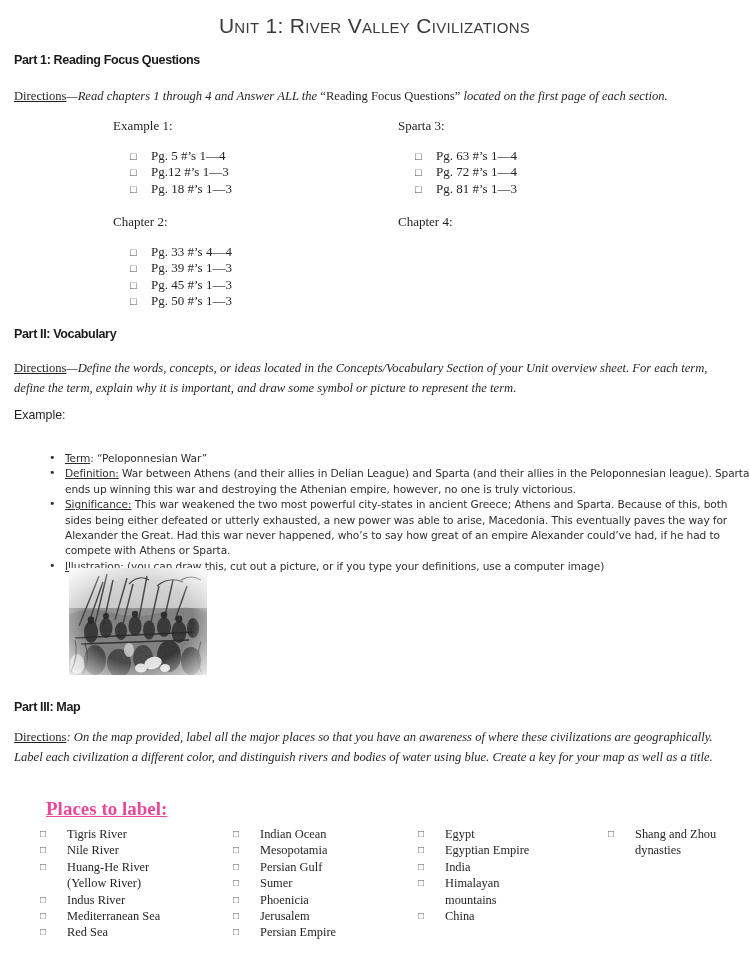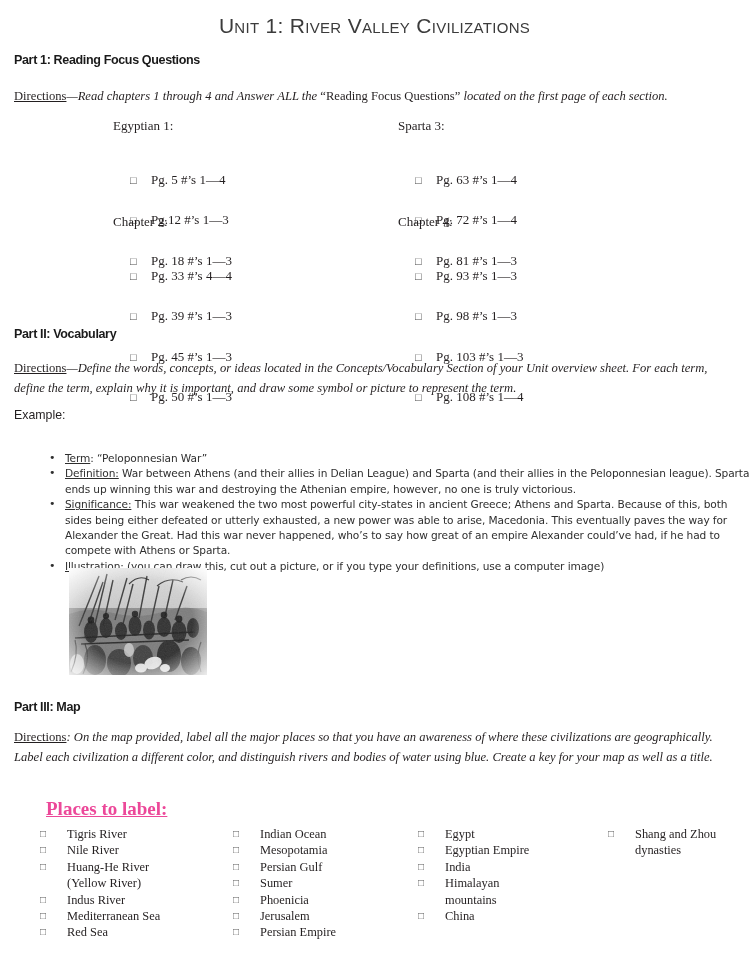--- a/index.html
+++ b/index.html
@@ -97,21 +97,20 @@
     margin: 0;
     padding: 0;
     list-style: none;
   }
   .chk-list li {
     font-family: "Liberation Serif", "DejaVu Serif", serif;
     font-size: 13px;
     line-height: 16.3px;
     white-space: nowrap;
     color: #231f20;
-    margin-top: 24px;
   }
   .chk {
     display: inline-block;
     width: 21px;
     font-size: 11px;
     color: #4a4a4a;
     vertical-align: baseline;
   }
 
   
@@ -203,21 +202,21 @@
 <body>
 
 <div class="page">
 
   <div class="doc-title">Unit 1: River Valley Civilizations</div>
 
   <div class="sec-head" style="top:52px;">Part 1: Reading Focus Questions</div>
 
   <div class="directions" style="top:86px; width:725px;"><span class="lead">Directions</span><span>—</span><span>Read chapters 1 through 4 and Answer ALL the </span><span class="roman">“Reading Focus Questions”</span><span> located on the first page of each section.</span></div>
 
-  <div class="chapter-label" style="left:113px; top:118px;">Egyptian 1:</div>
+  <div class="chapter-label" style="left:113px; top:118px;">Example 1:</div>
   <ul class="chk-list" style="left:130px; top:148px;">
     <li><span class="chk">□</span><span>Pg. 5 #’s 1—4</span></li>
     <li><span class="chk">□</span><span>Pg.12 #’s 1—3</span></li>
     <li><span class="chk">□</span><span>Pg. 18 #’s 1—3</span></li>
   </ul>
 
   <div class="chapter-label" style="left:113px; top:214px;">Chapter 2:</div>
   <ul class="chk-list" style="left:130px; top:244px;">
     <li><span class="chk">□</span><span>Pg. 33 #’s 4—4</span></li>
     <li><span class="chk">□</span><span>Pg. 39 #’s 1—3</span></li>
@@ -226,26 +225,20 @@
   </ul>
 
   <div class="chapter-label" style="left:398px; top:118px;">Sparta 3:</div>
   <ul class="chk-list" style="left:415px; top:148px;">
     <li><span class="chk">□</span><span>Pg. 63 #’s 1—4</span></li>
     <li><span class="chk">□</span><span>Pg. 72 #’s 1—4</span></li>
     <li><span class="chk">□</span><span>Pg. 81 #’s 1—3</span></li>
   </ul>
 
   <div class="chapter-label" style="left:398px; top:214px;">Chapter 4:</div>
-  <ul class="chk-list" style="left:415px; top:244px;">
-    <li><span class="chk">□</span><span>Pg. 93 #’s 1—3</span></li>
-    <li><span class="chk">□</span><span>Pg. 98 #’s 1—3</span></li>
-    <li><span class="chk">□</span><span>Pg. 103 #’s 1—3</span></li>
-    <li><span class="chk">□</span><span>Pg. 108 #’s 1—4</span></li>
-  </ul>
 
   <div class="sec-head" style="top:326px;">Part II: Vocabulary</div>
 
   <div class="directions" style="top:358px; width:722px;"><span class="lead">Directions</span><span>—</span><span>Define the words, concepts, or ideas located in the Concepts/Vocabulary Section of your Unit overview sheet.  For each term, define the term, explain why it is important, and draw some symbol or picture to represent the term.</span></div>
 
   <div class="plain-serif" style="top:407px;">Example:</div>
 
   <ul class="vocab-list">
     <li><span class="lbl">Term</span><span>:</span><span> “Peloponnesian War”</span></li>
     <li><span class="lbl">Definition:</span><span> War between Athens (and their allies in Delian League) and Sparta (and their allies in the Peloponnesian league). Sparta ends up winning this war and destroying the Athenian empire, however, no one is truly victorious.</span></li>

